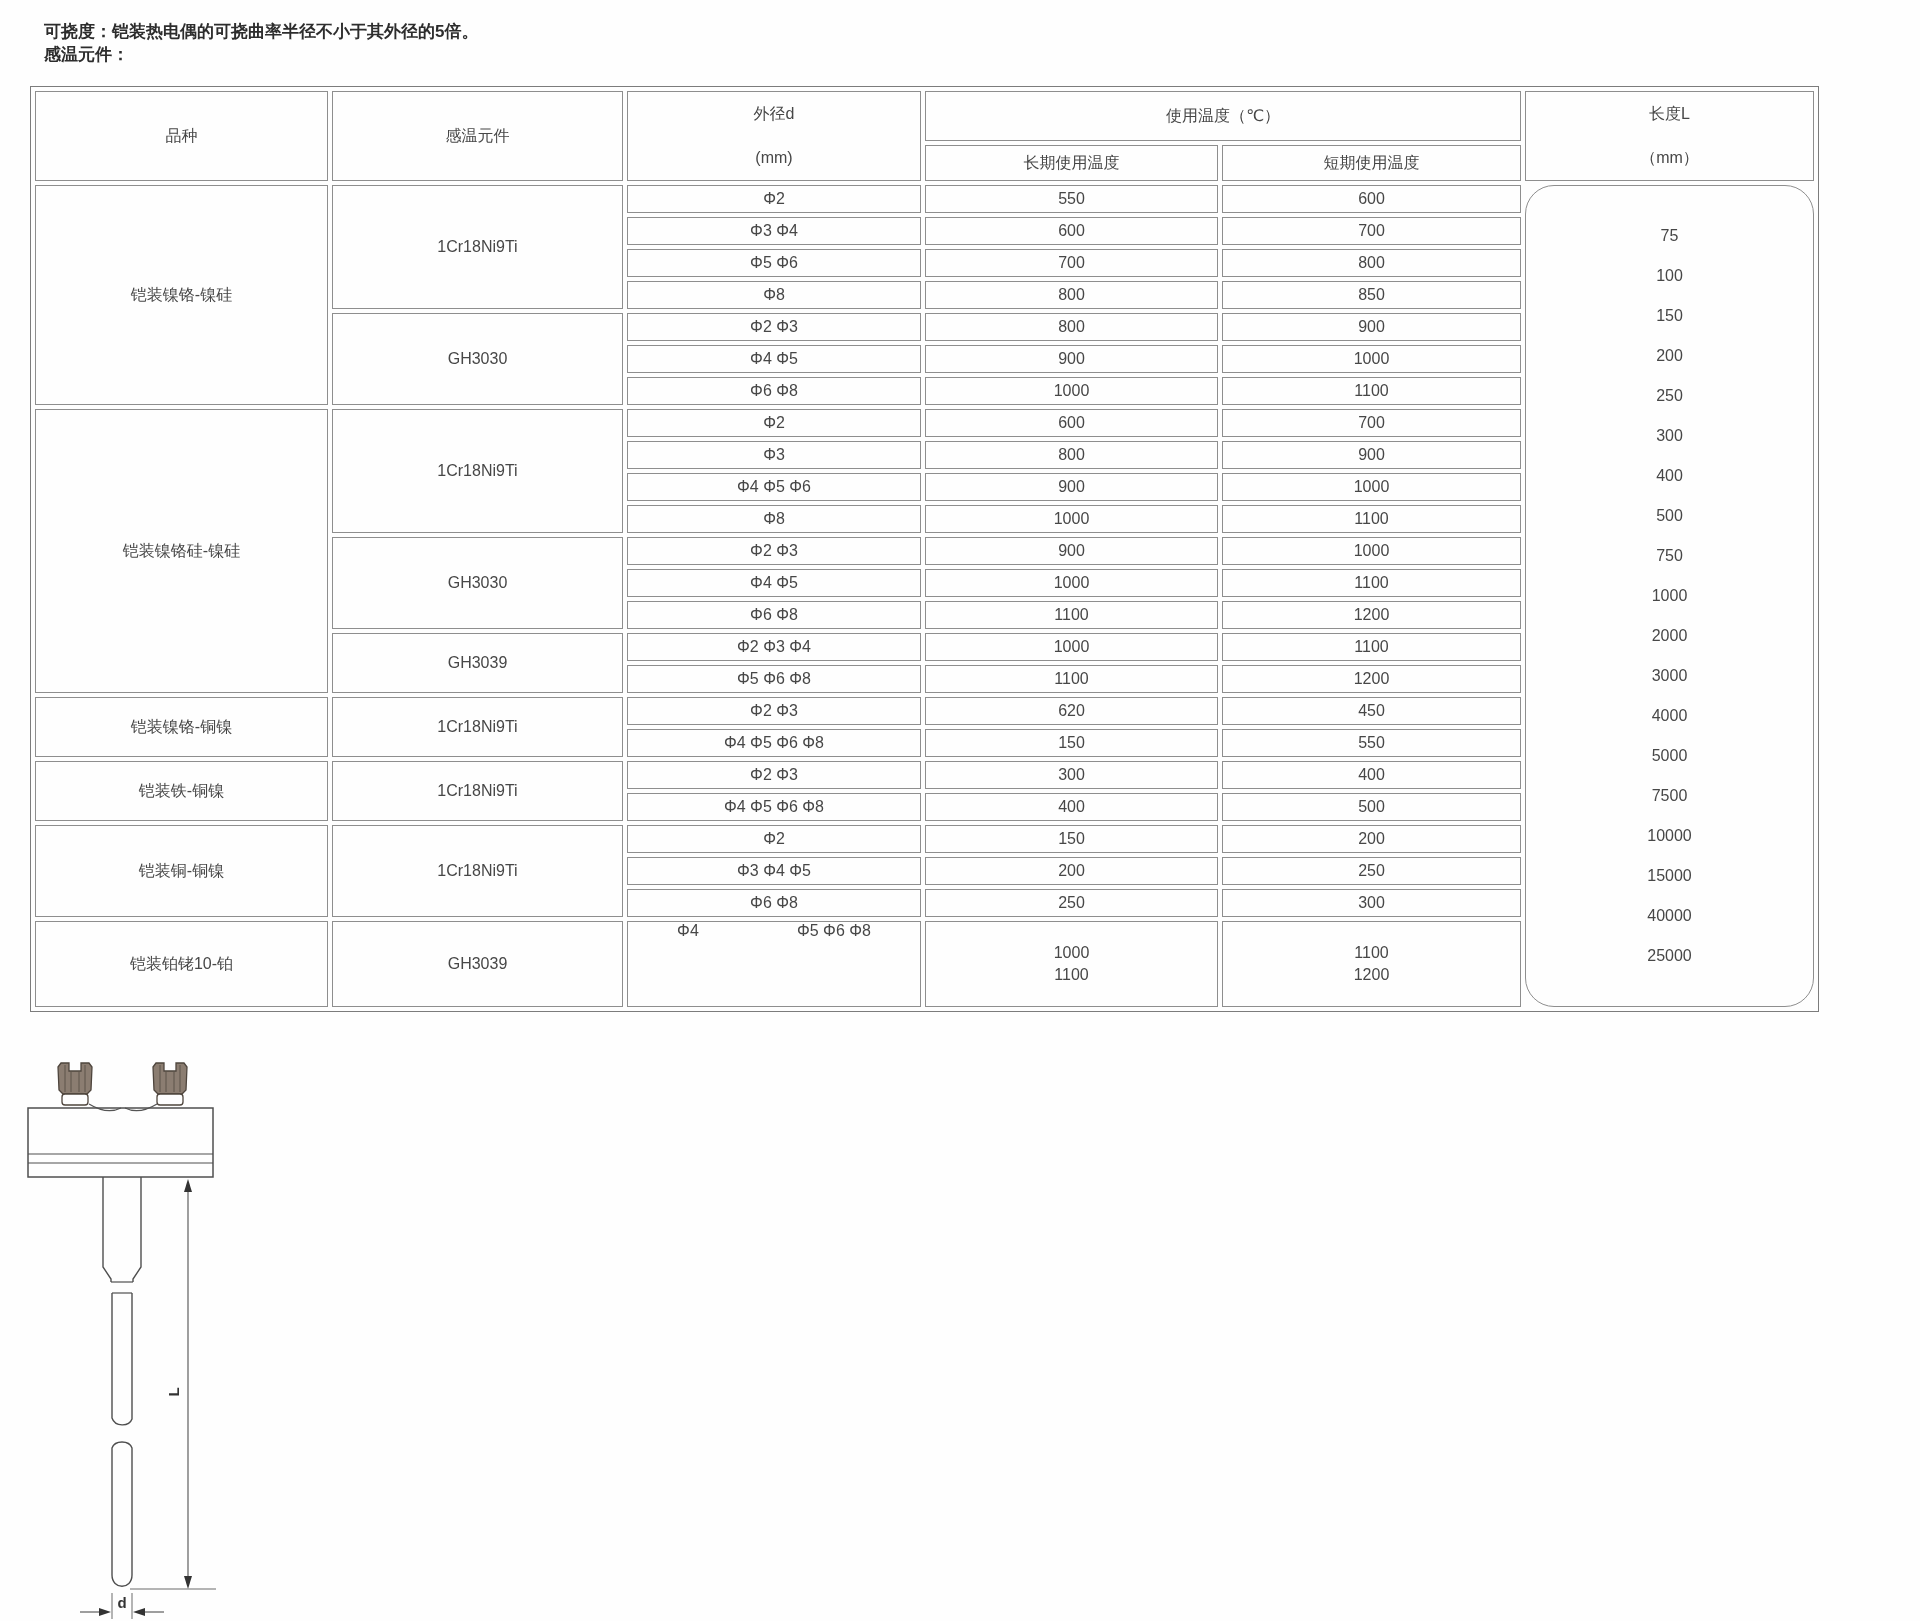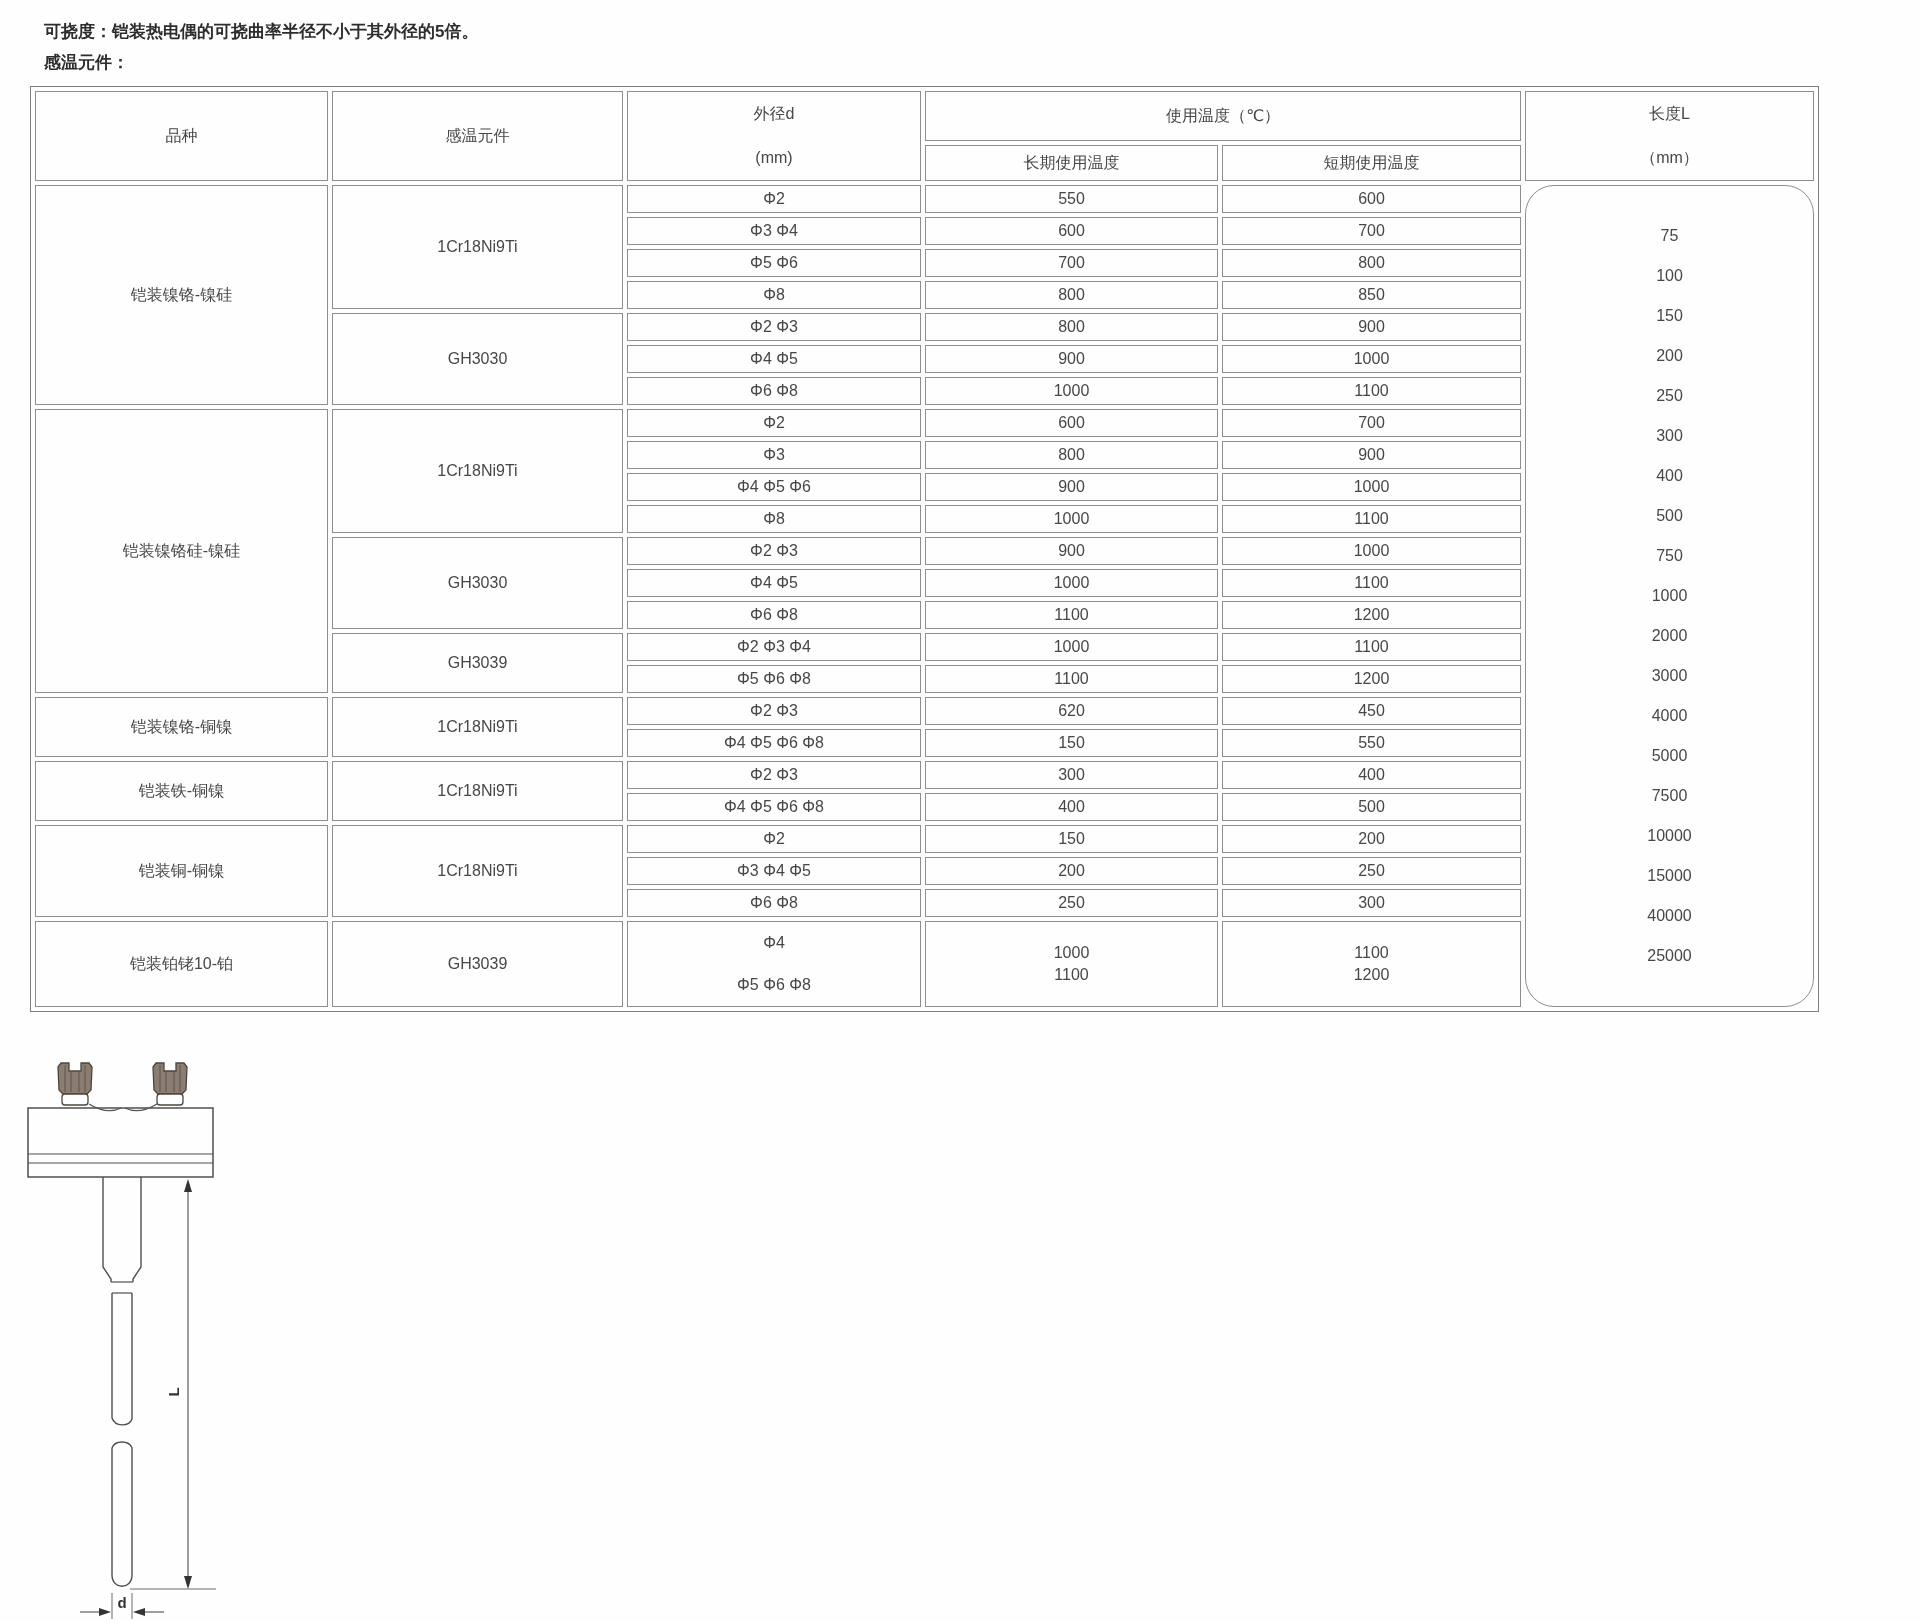--- a/index.html
+++ b/index.html
@@ -4,40 +4,40 @@
 <style>
   * { box-sizing: border-box; }
   html,body { margin:0; padding:0; }
   body {
     width:1920px; height:1621px; position:relative;
     background:#fefefe; color:#3d3d3d;
     font-family:"Liberation Sans","DejaVu Sans",sans-serif;
   }
   .note { position:absolute; left:36px; font-size:17px; font-weight:bold; color:#2d2d2d; margin:8px; }
   .note1 { top:12px; }
-  .note2 { top:43px; }
+  .note2 { top:35px; }
 
   table.spec {
     position:absolute; left:30px; top:86px;
     width:1787px; table-layout:fixed;
     border-collapse:separate; border-spacing:4px;
     border:1px solid #7c7c7c;
   }
   table.spec th, table.spec td {
     border:1px solid #8e8e8e; background:#fefefe;
     text-align:center; vertical-align:middle;
     font-size:16px; font-weight:normal; color:#474747;
     padding:0; overflow:hidden;
   }
   tr.h1 > th { height:48px; }
   tr.h2 > th { height:34px; }
   .twoline div { line-height:44px; height:44px;text-align:center; }
   tbody td { height:28px; }
   td.tall { height:84px; }
-  .spread { display:flex; flex-direction:column; justify-content:space-around; height:84px; }
+  .spread { display:flex; flex-direction:row; justify-content:space-around; height:84px; }
   .stack  { display:flex; flex-direction:column; justify-content:center; height:84px; line-height:22px; }
   td.len-cell { font-size:17px; font-weight:bold; color:#3f3f3f;border-radius:29px; }
   td.len-cell div { line-height:40px; height:40px; }
 
   svg.diagram { position:absolute; left:18px; top:1060px; }
   .dim-label { font-size:15px; font-weight:bold; fill:#333; font-family:"Liberation Sans","DejaVu Sans",sans-serif; }
 </style>
 </head>
 <body>
 

